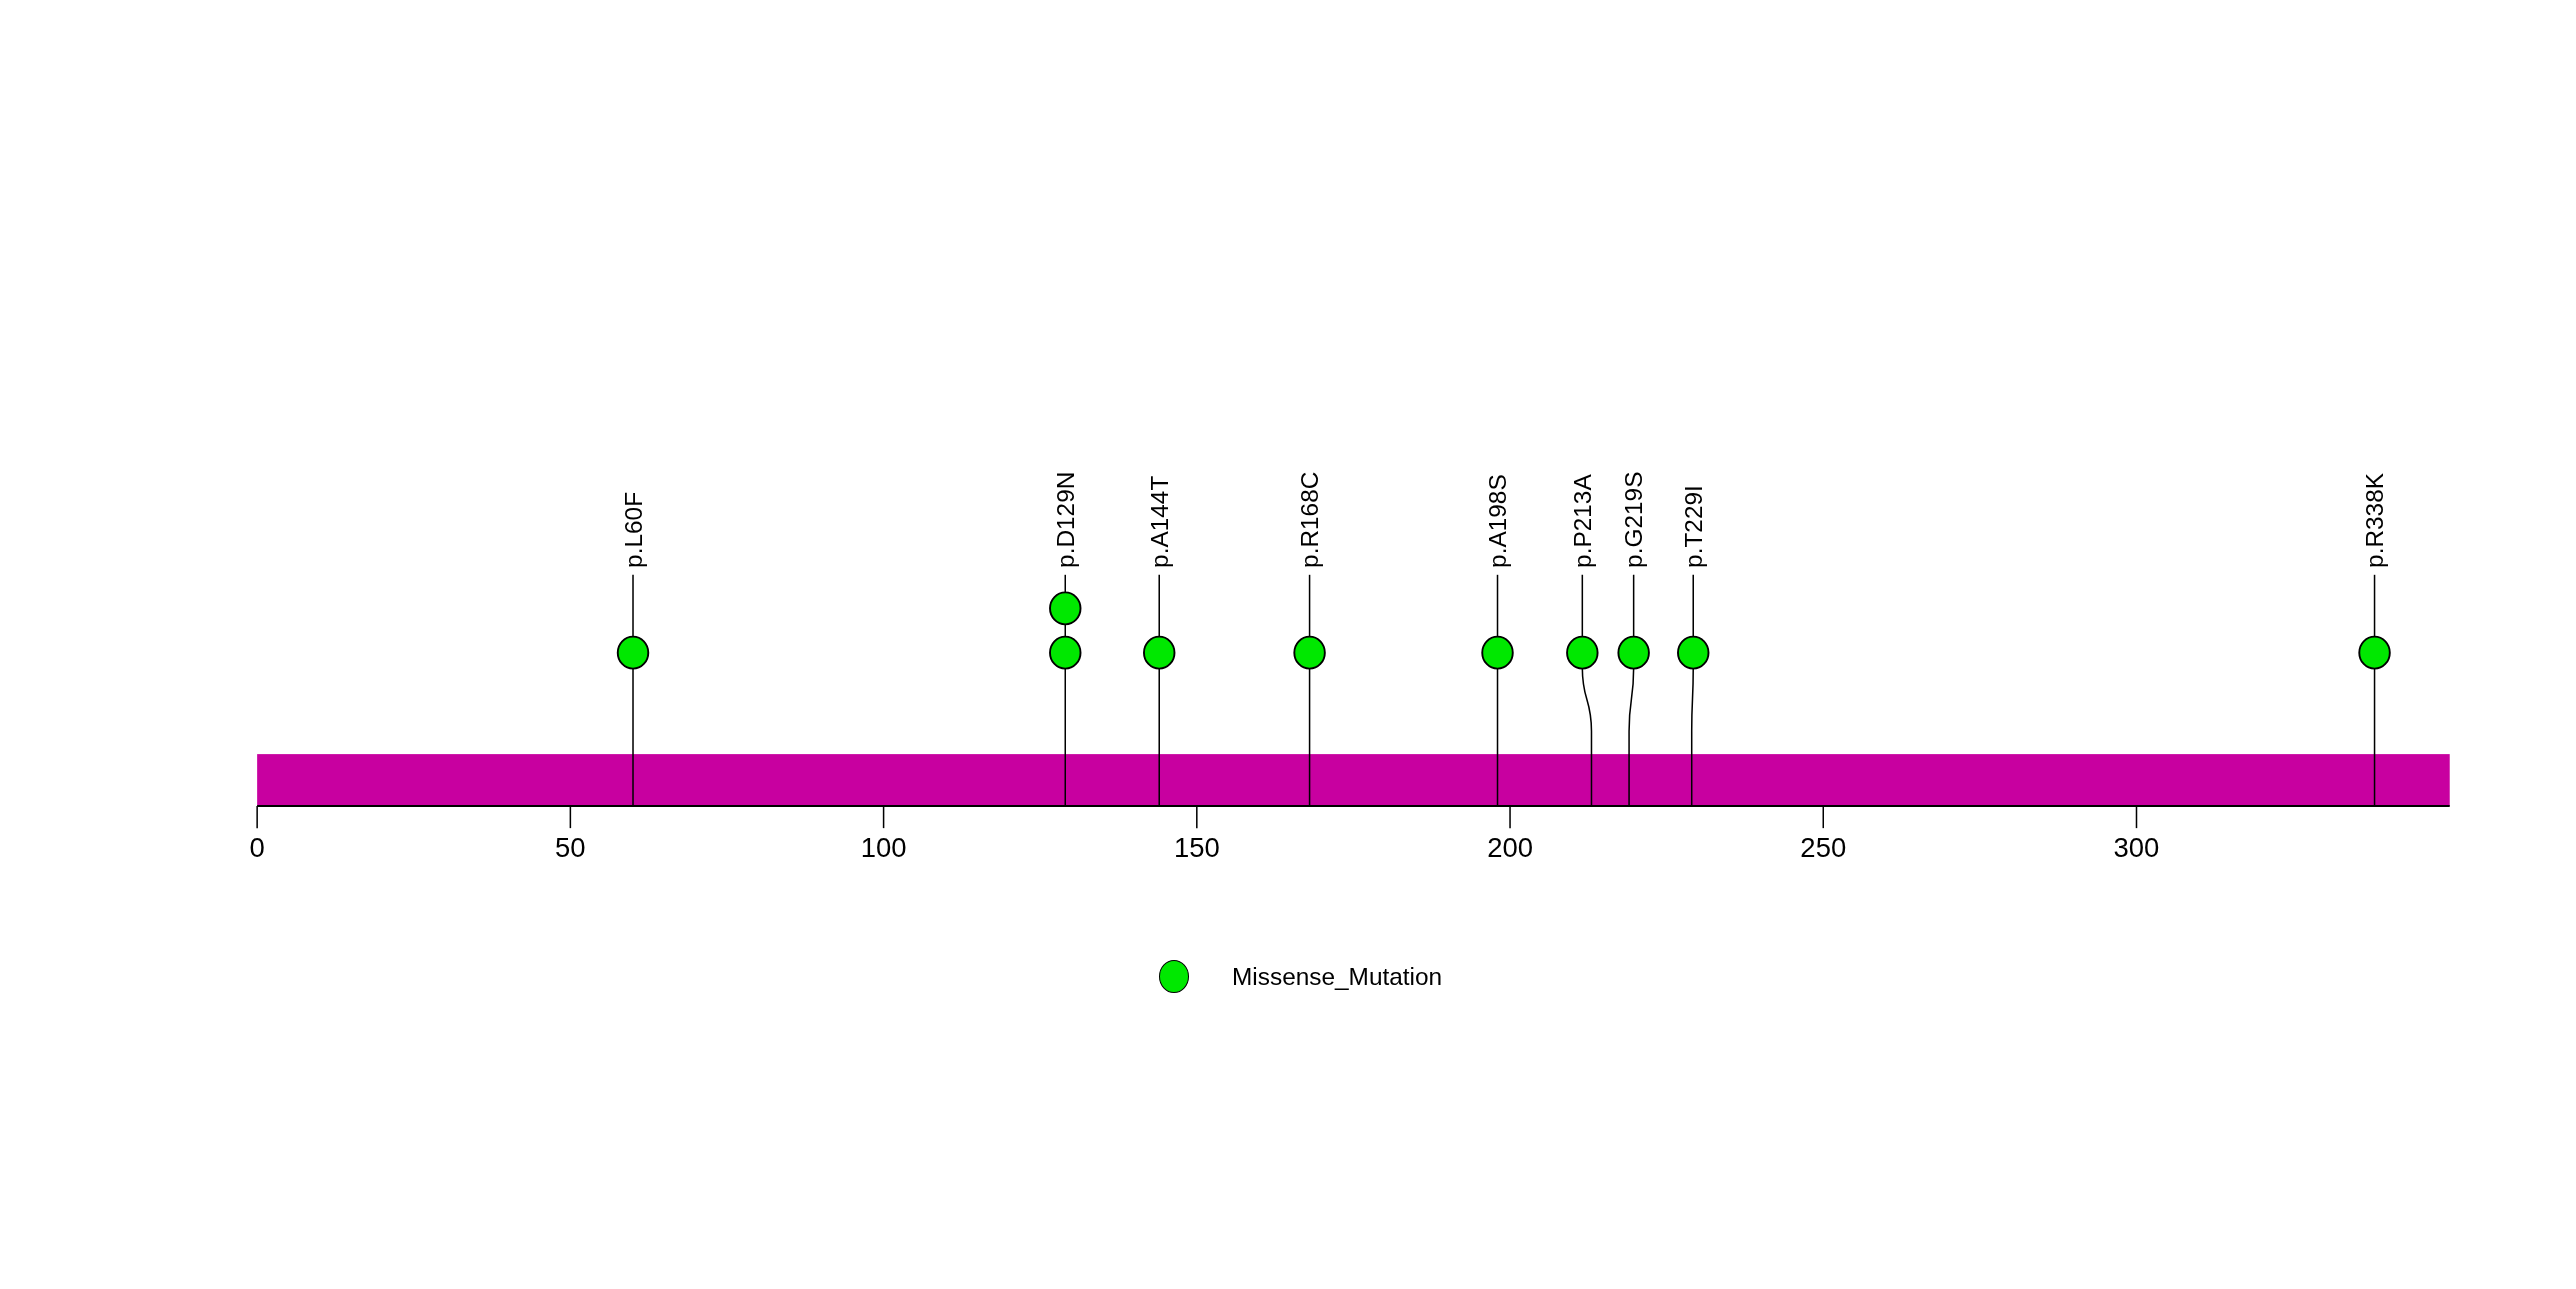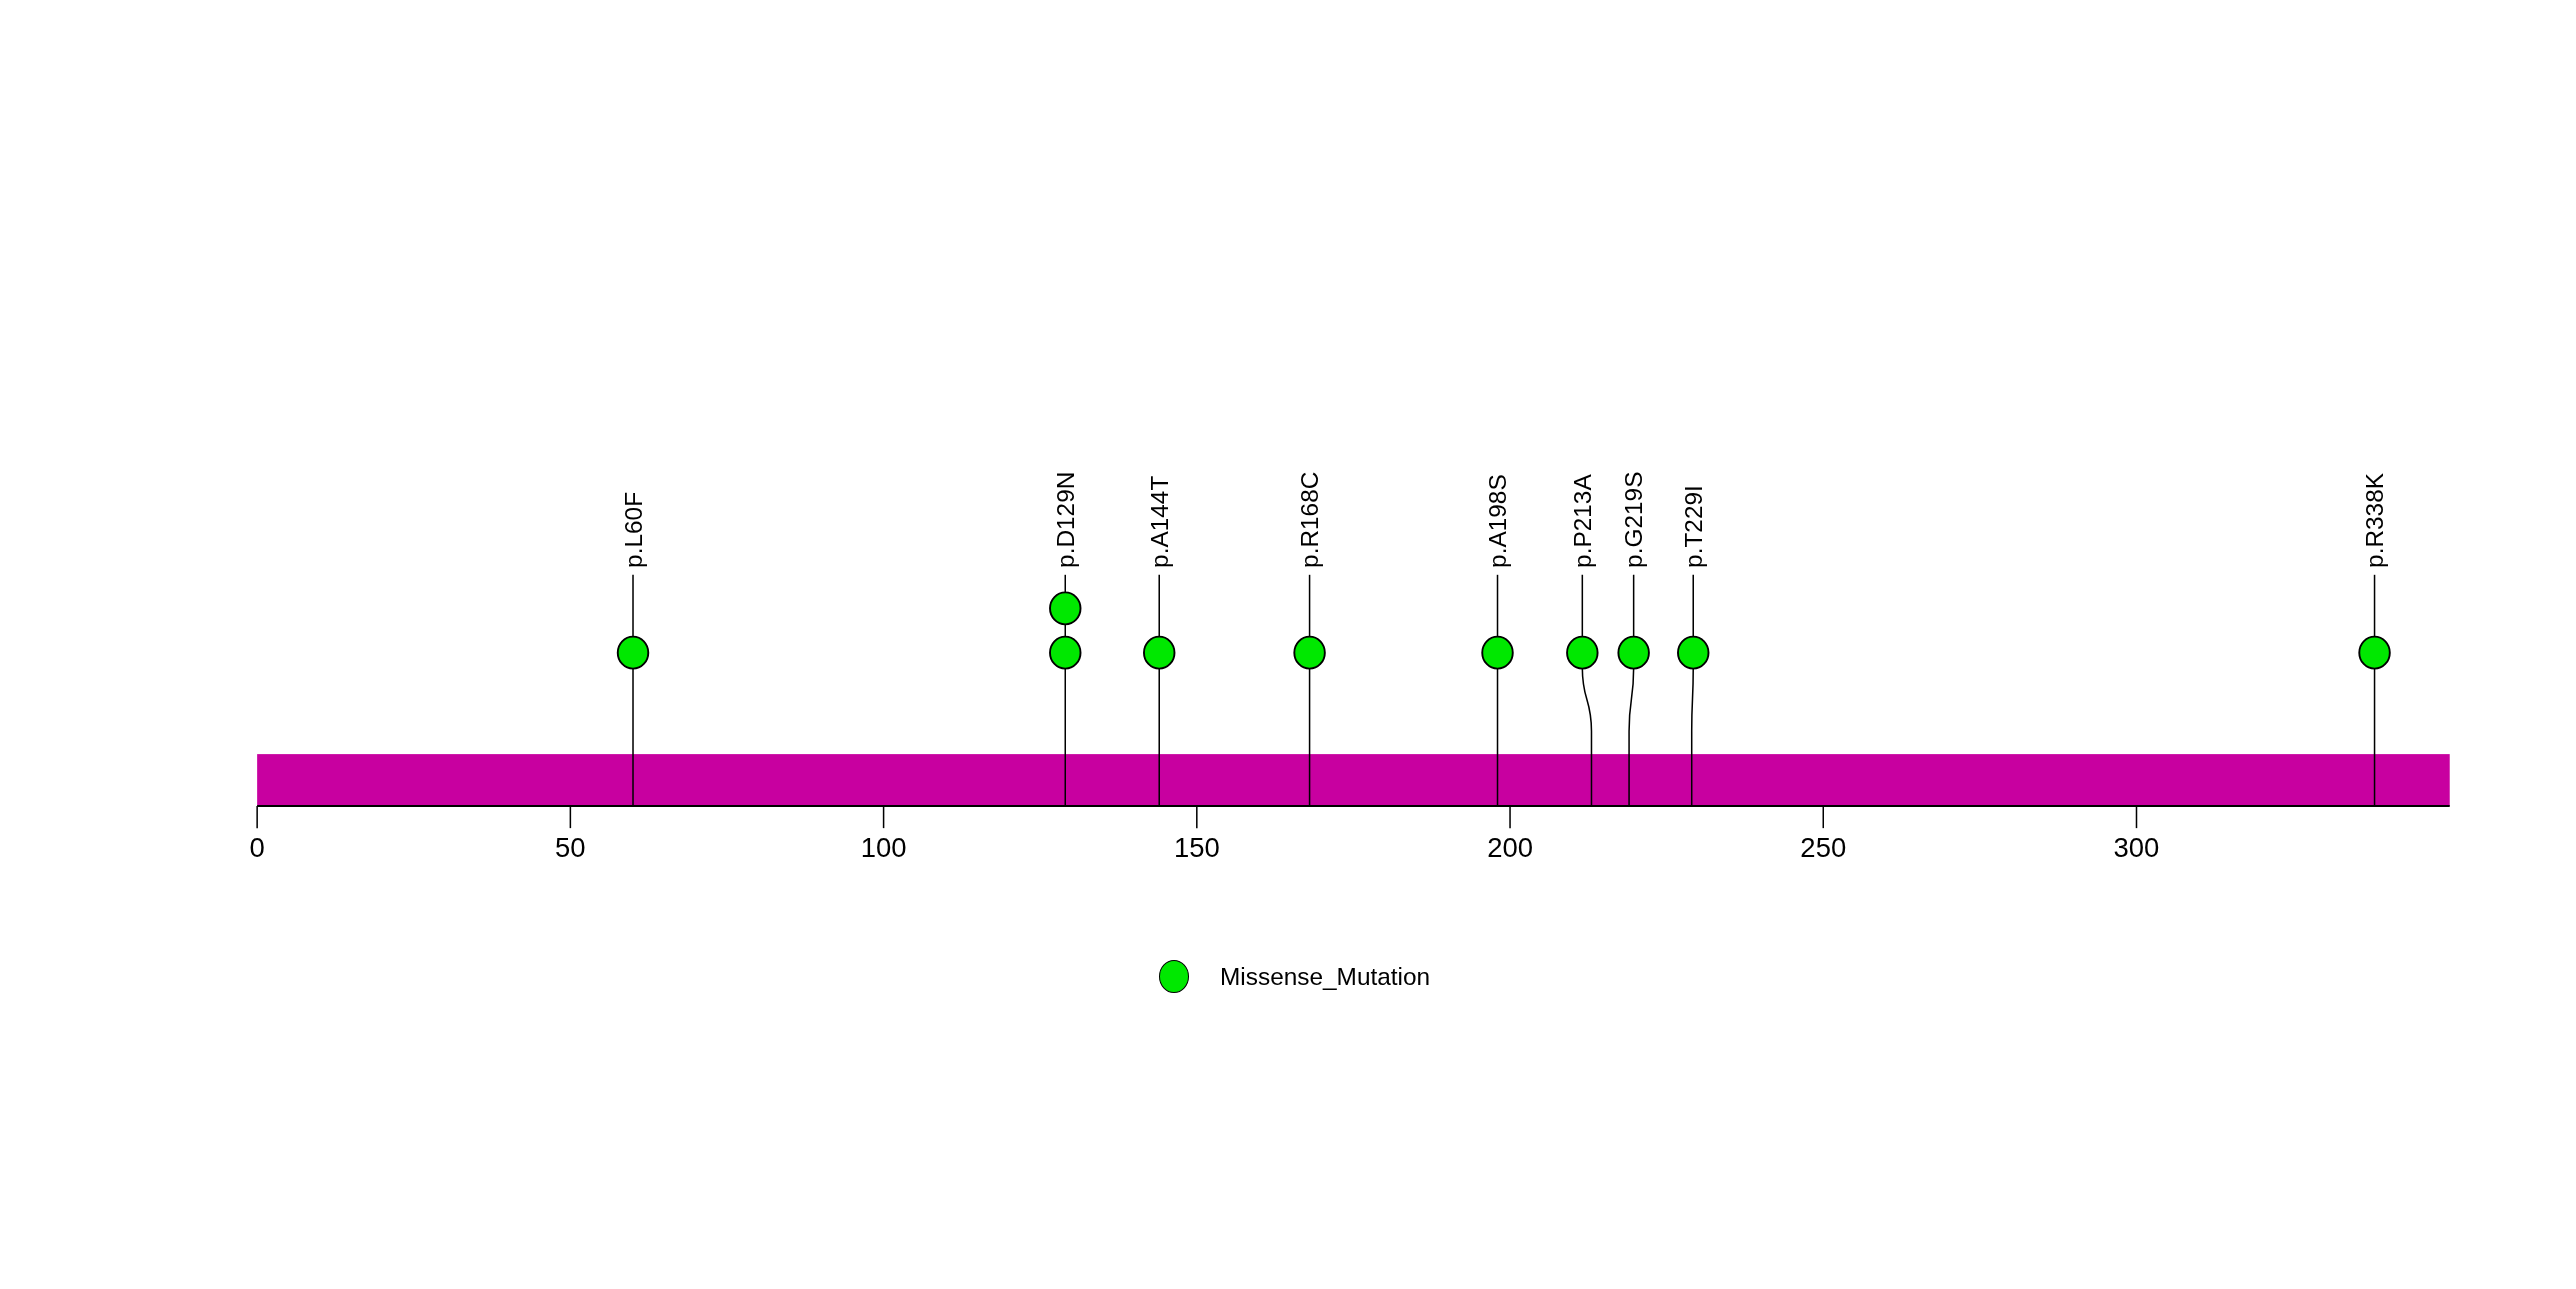--- a/index.html
+++ b/index.html
@@ -21,21 +21,21 @@
     top: 0;
     width: 2576px;
     height: 1290px;
   }
   .legend {
     position: absolute;
     left: 1159px;
     top: 960px;
     display: flex;
     align-items: center;
-    column-gap: 31px;
+    column-gap: 43px;
   }
   .legend-swatch {
     display: inline-block;
     width: 30px;
     height: 33px;
     border: 1.9px solid #000000;
     border-radius: 50%;
     box-sizing: border-box;
   }
   .legend-label {

